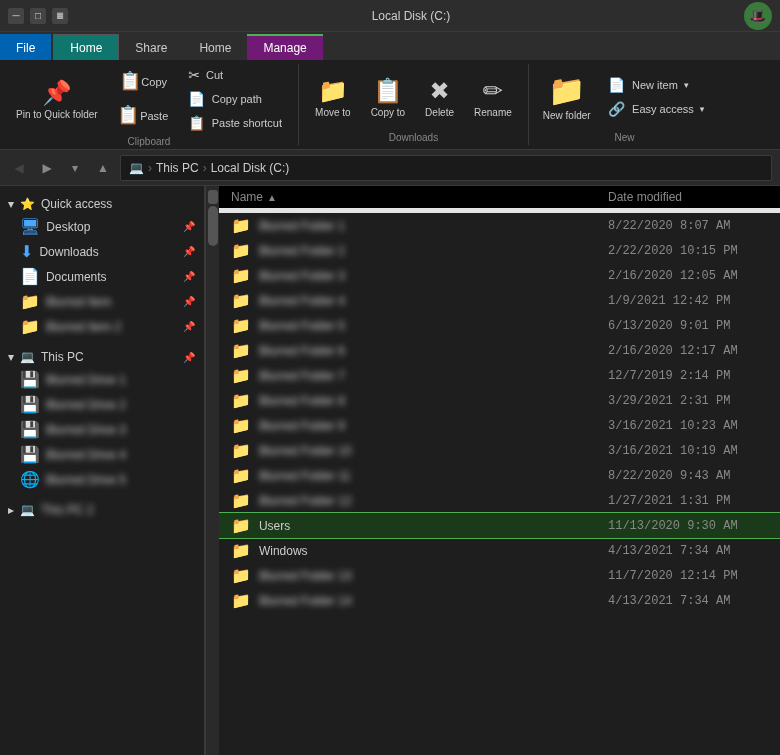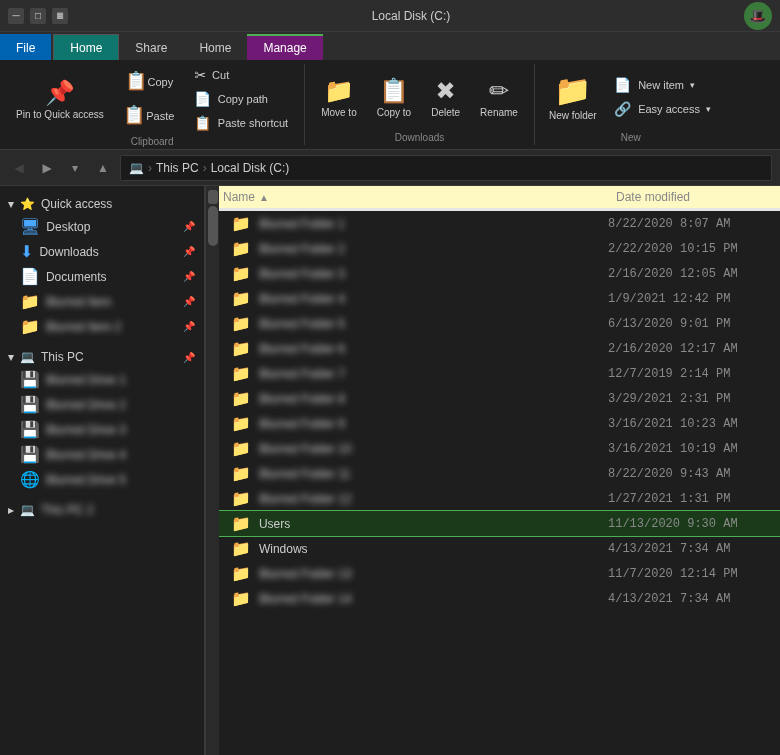--- a/index.html
+++ b/index.html
@@ -242,25 +242,25 @@
     
     .file-area {
       flex: 1;
       display: flex;
       flex-direction: column;
       background: #1e1e1e;
       overflow: hidden;
     }
     .file-list-header {
       display: flex;
-      padding: 4px 4px;
-      border-bottom: 3px solid #e5e5e5;
+      padding: 4px 12px;
+      border-bottom: 5px solid #e5e5e5;
       font-size: 12px;
       color: #888;
-      background: #fef9c3;
+      background: #000000;
     }
     .col-name { flex: 1; display: flex; align-items: center; gap: 4px; }
     .col-date { width: 160px; }
     .col-sort-arrow { font-size: 10px; }
 
     .file-list {
       flex: 1;
       overflow-y: auto;
       position: relative;
     }
@@ -326,21 +326,21 @@
   <div class="ribbon-tab">Home</div>
   <div class="ribbon-tab manage">Manage</div>
 </div>
 
 <div class="ribbon">
 
   <div class="ribbon-group">
     <div class="ribbon-group-content">
       <div class="ribbon-btn">
         <div class="icon">📌</div>
-        <div class="label">Pin to Quick access</div>
+        <div class="label">Pin to Quick folder</div>
       </div>
       <div class="ribbon-col">
         <div class="ribbon-btn" style="flex-direction:row; min-width:60px;">
           <div class="icon" style="font-size:18px;">📋</div>
           <div class="label" style="font-size:11px;">Copy</div>
         </div>
         <div class="ribbon-btn" style="flex-direction:row; min-width:60px;">
           <div class="icon" style="font-size:18px;">📋</div>
           <div class="label" style="font-size:11px;">Paste</div>
         </div>

